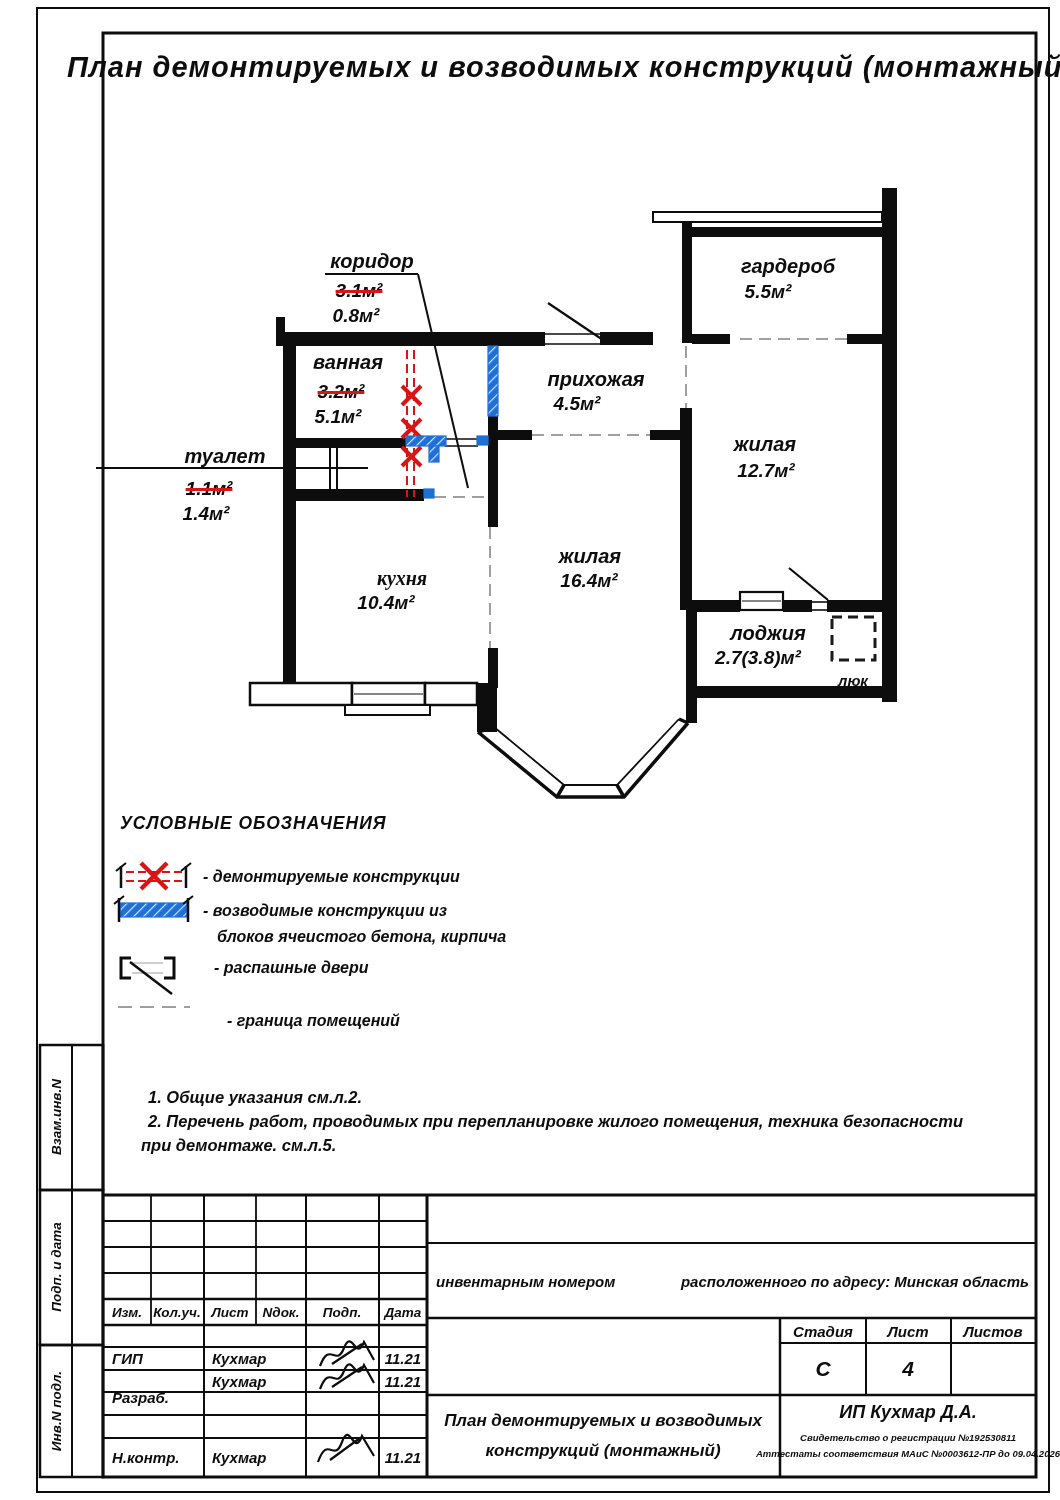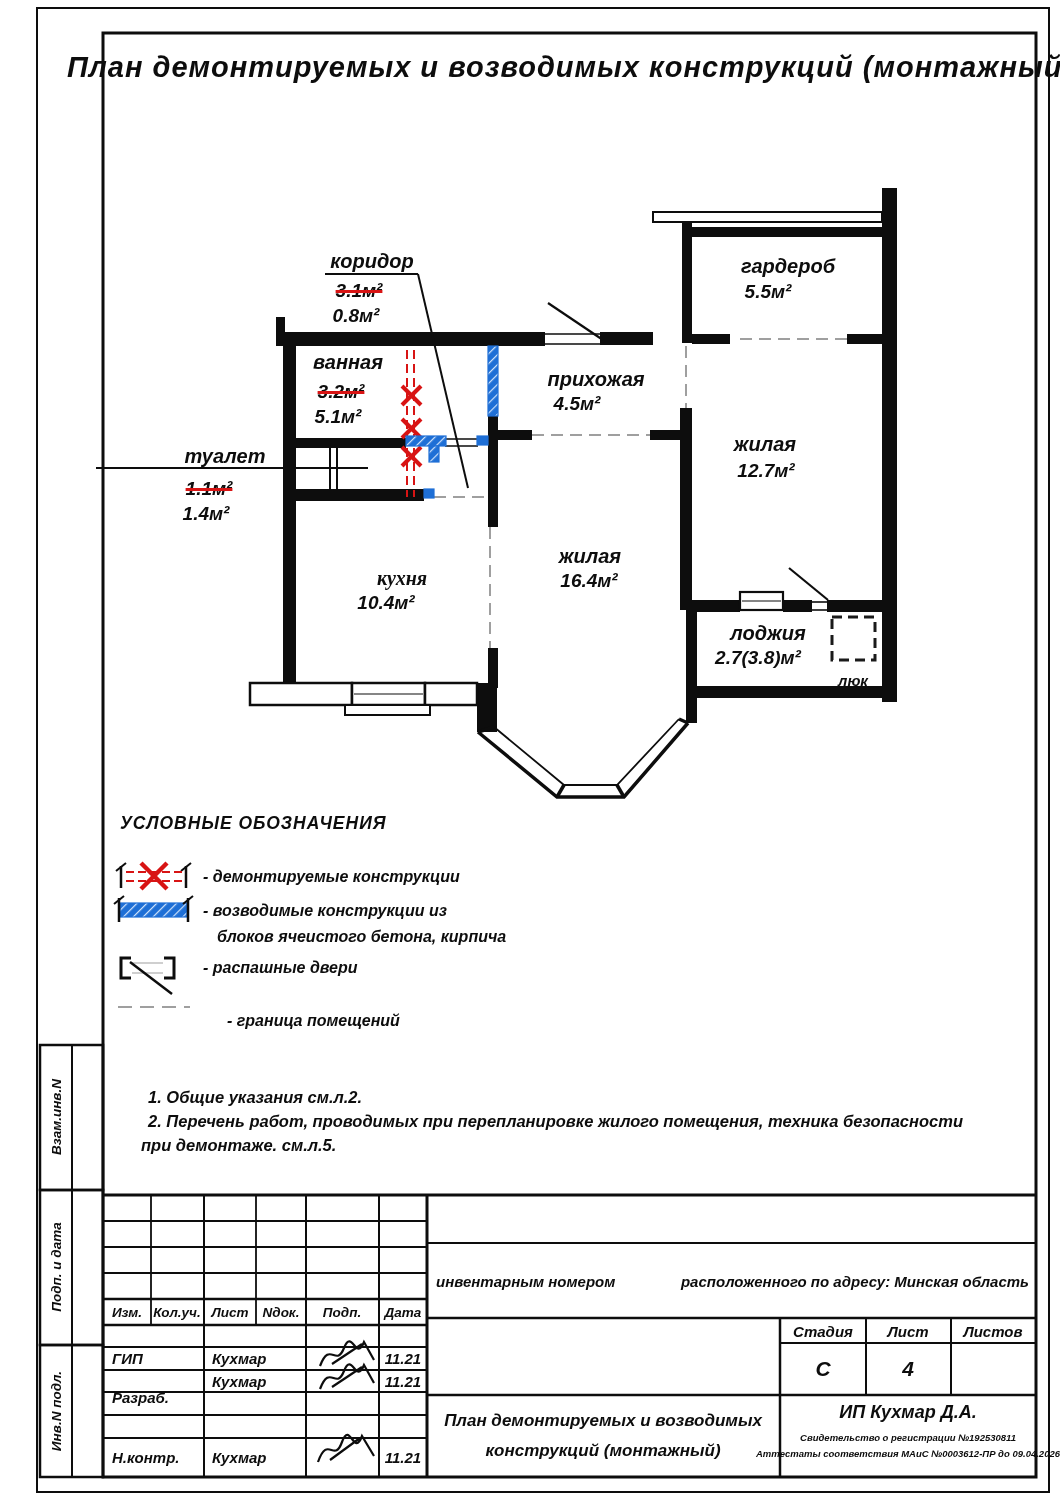--- a/index.html
+++ b/index.html
@@ -245,21 +245,21 @@
 
 <div class="t c room" style="left:768px;top:633px;">лоджия</div>
 <div class="t c area" style="left:758px;top:658px;">2.7(3.8)м²</div>
 
 <div class="t c small-room" style="left:853px;top:638px;">люк</div>
 
 <div class="t l legend-h" style="left:120px;top:823px;">УСЛОВНЫЕ ОБОЗНАЧЕНИЯ</div>
 <div class="t l legend-t" style="left:203px;top:877px;">- демонтируемые конструкции</div>
 <div class="t l legend-t" style="left:203px;top:911px;">- возводимые конструкции из</div>
 <div class="t l legend-t" style="left:217px;top:937px;">блоков ячеистого бетона, кирпича</div>
-<div class="t l legend-t" style="left:203px;top:968px;">- распашные двери</div>
+<div class="t l legend-t" style="left:214px;top:968px;">- распашные двери</div>
 <div class="t l legend-t" style="left:203px;top:1021px;margin-left:24px;">- граница помещений</div>
 
 <div class="t l note" style="left:148px;top:1097px;">1. Общие указания см.л.2.</div>
 <div class="t l note" style="left:148px;top:1121px;">2. Перечень работ, проводимых при перепланировке жилого помещения, техника безопасности</div>
 <div class="t l note" style="left:141px;top:1145px;">при демонтаже. см.л.5.</div>
 
 <div class="t side" style="left:56px;top:1117px;">Взам.инв.N</div>
 <div class="t side" style="left:56px;top:1267px;">Подп. и дата</div>
 <div class="t side" style="left:56px;top:1411px;">Инв.N подл.</div>
 

